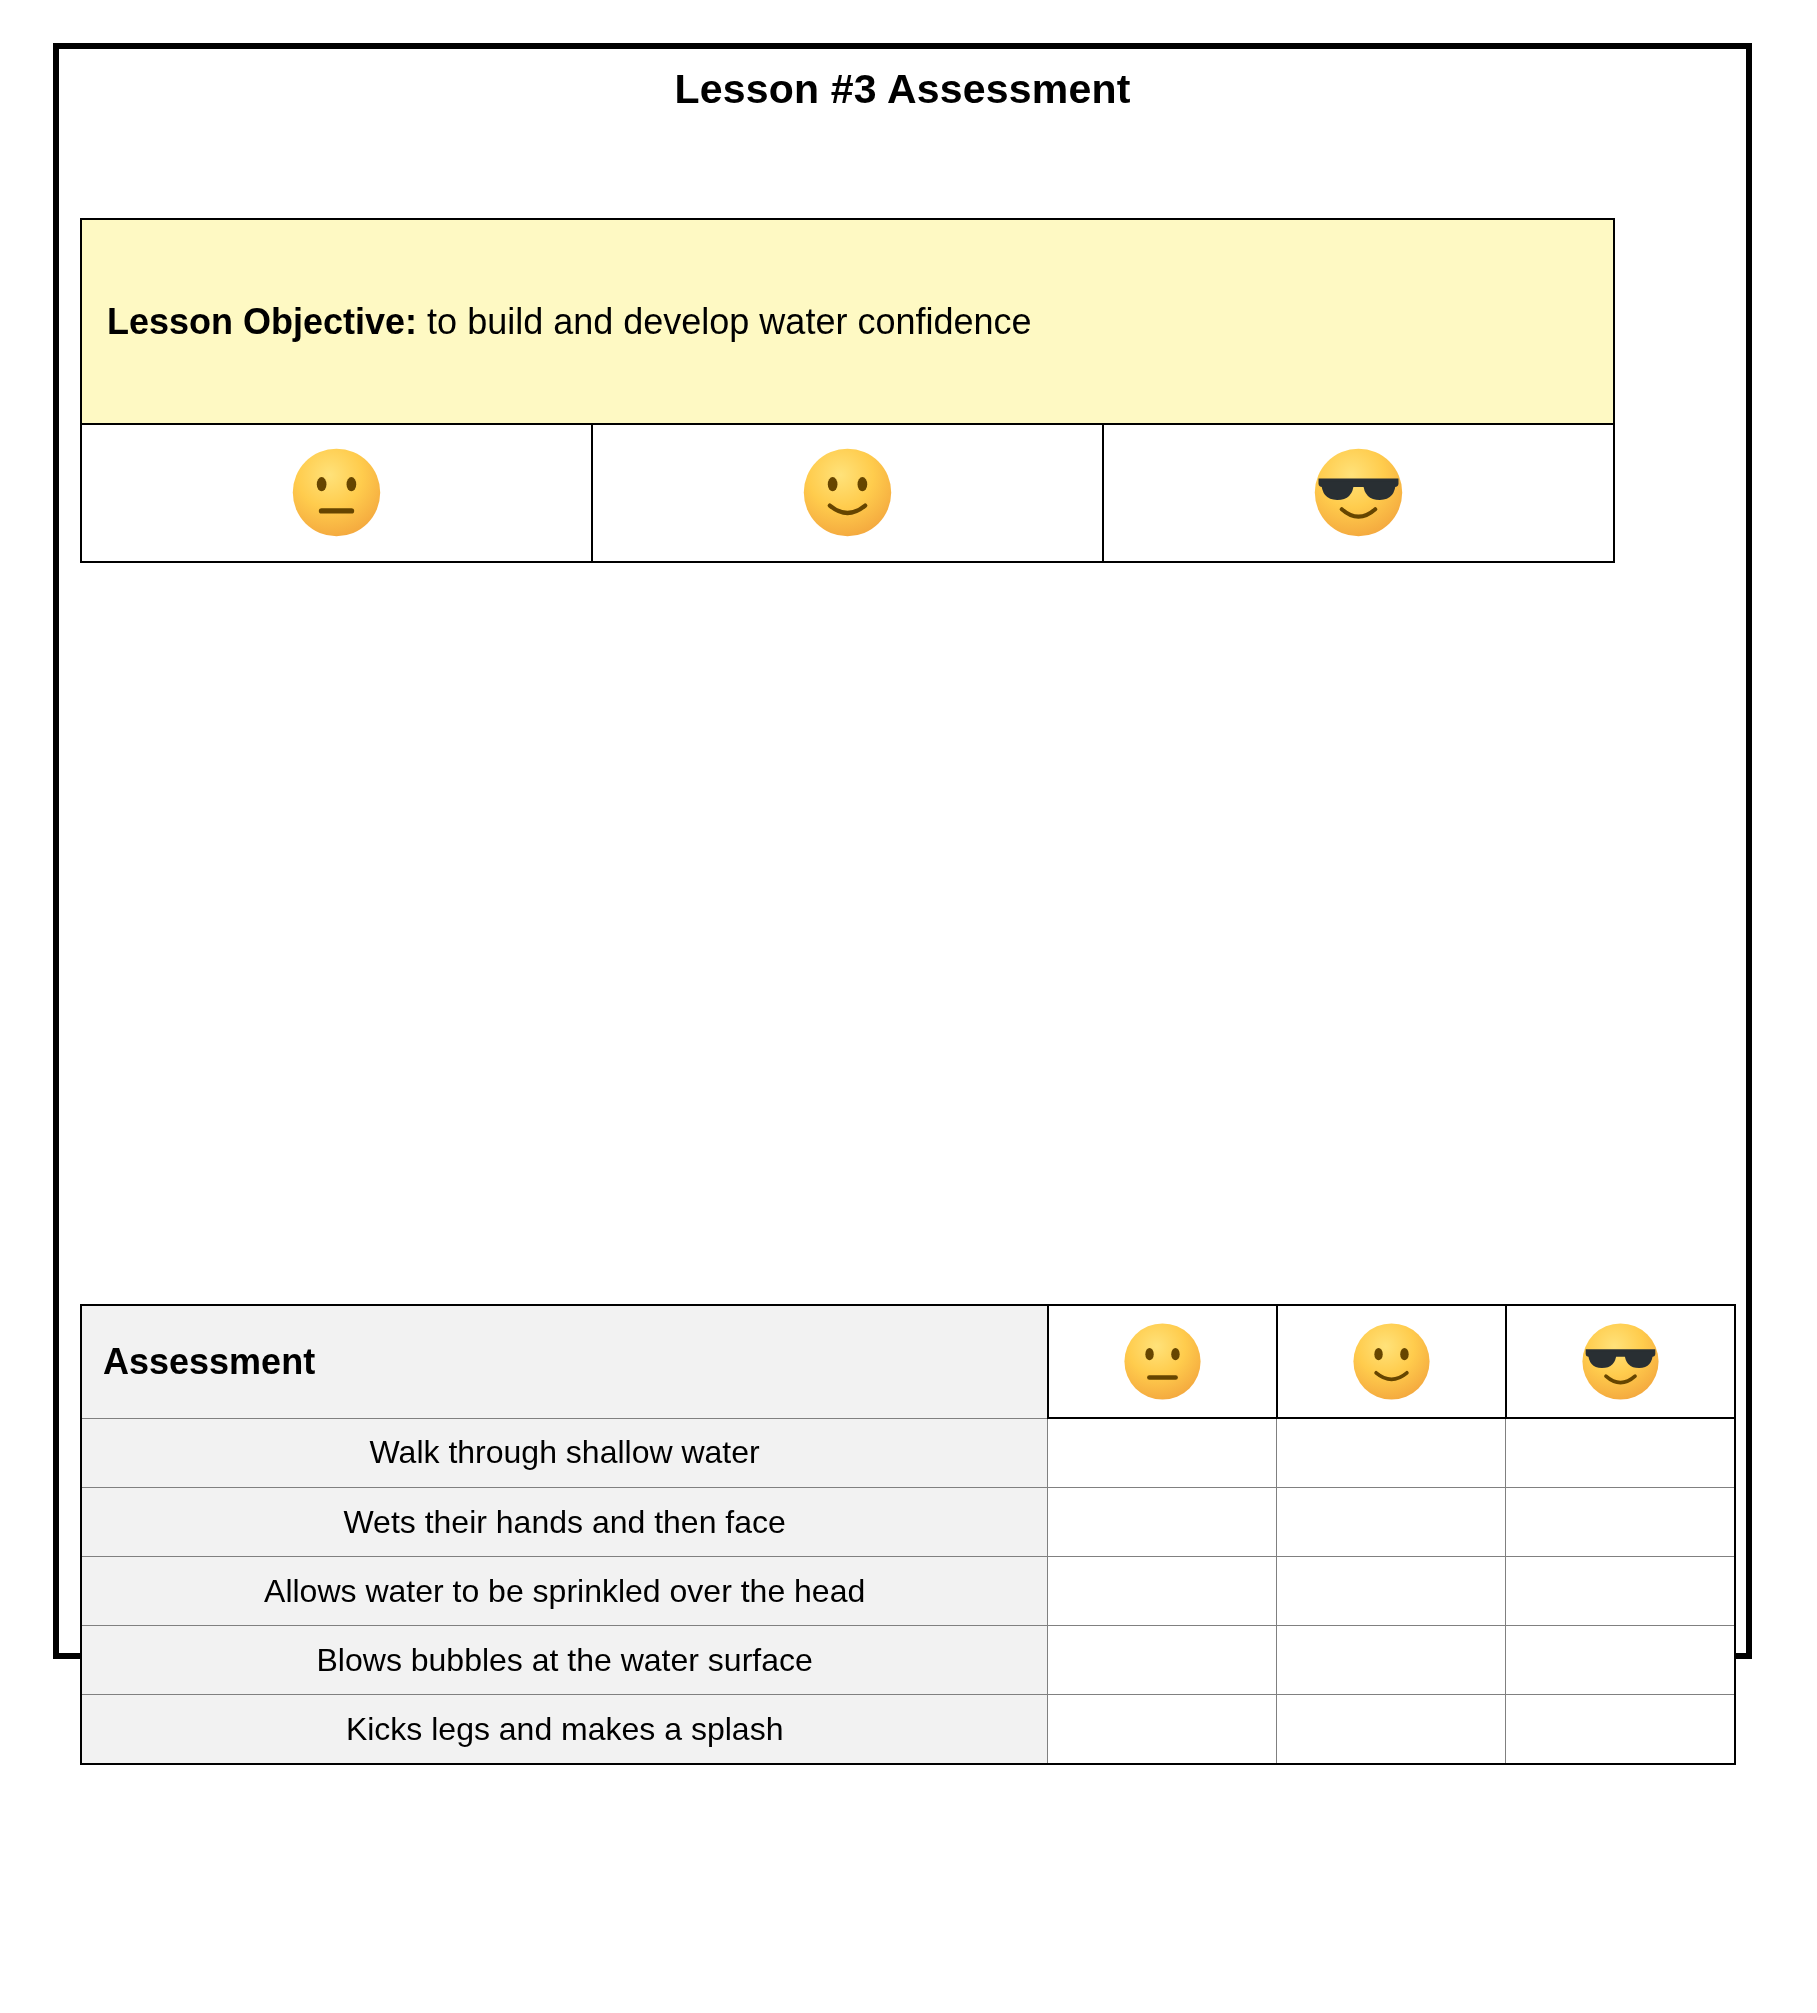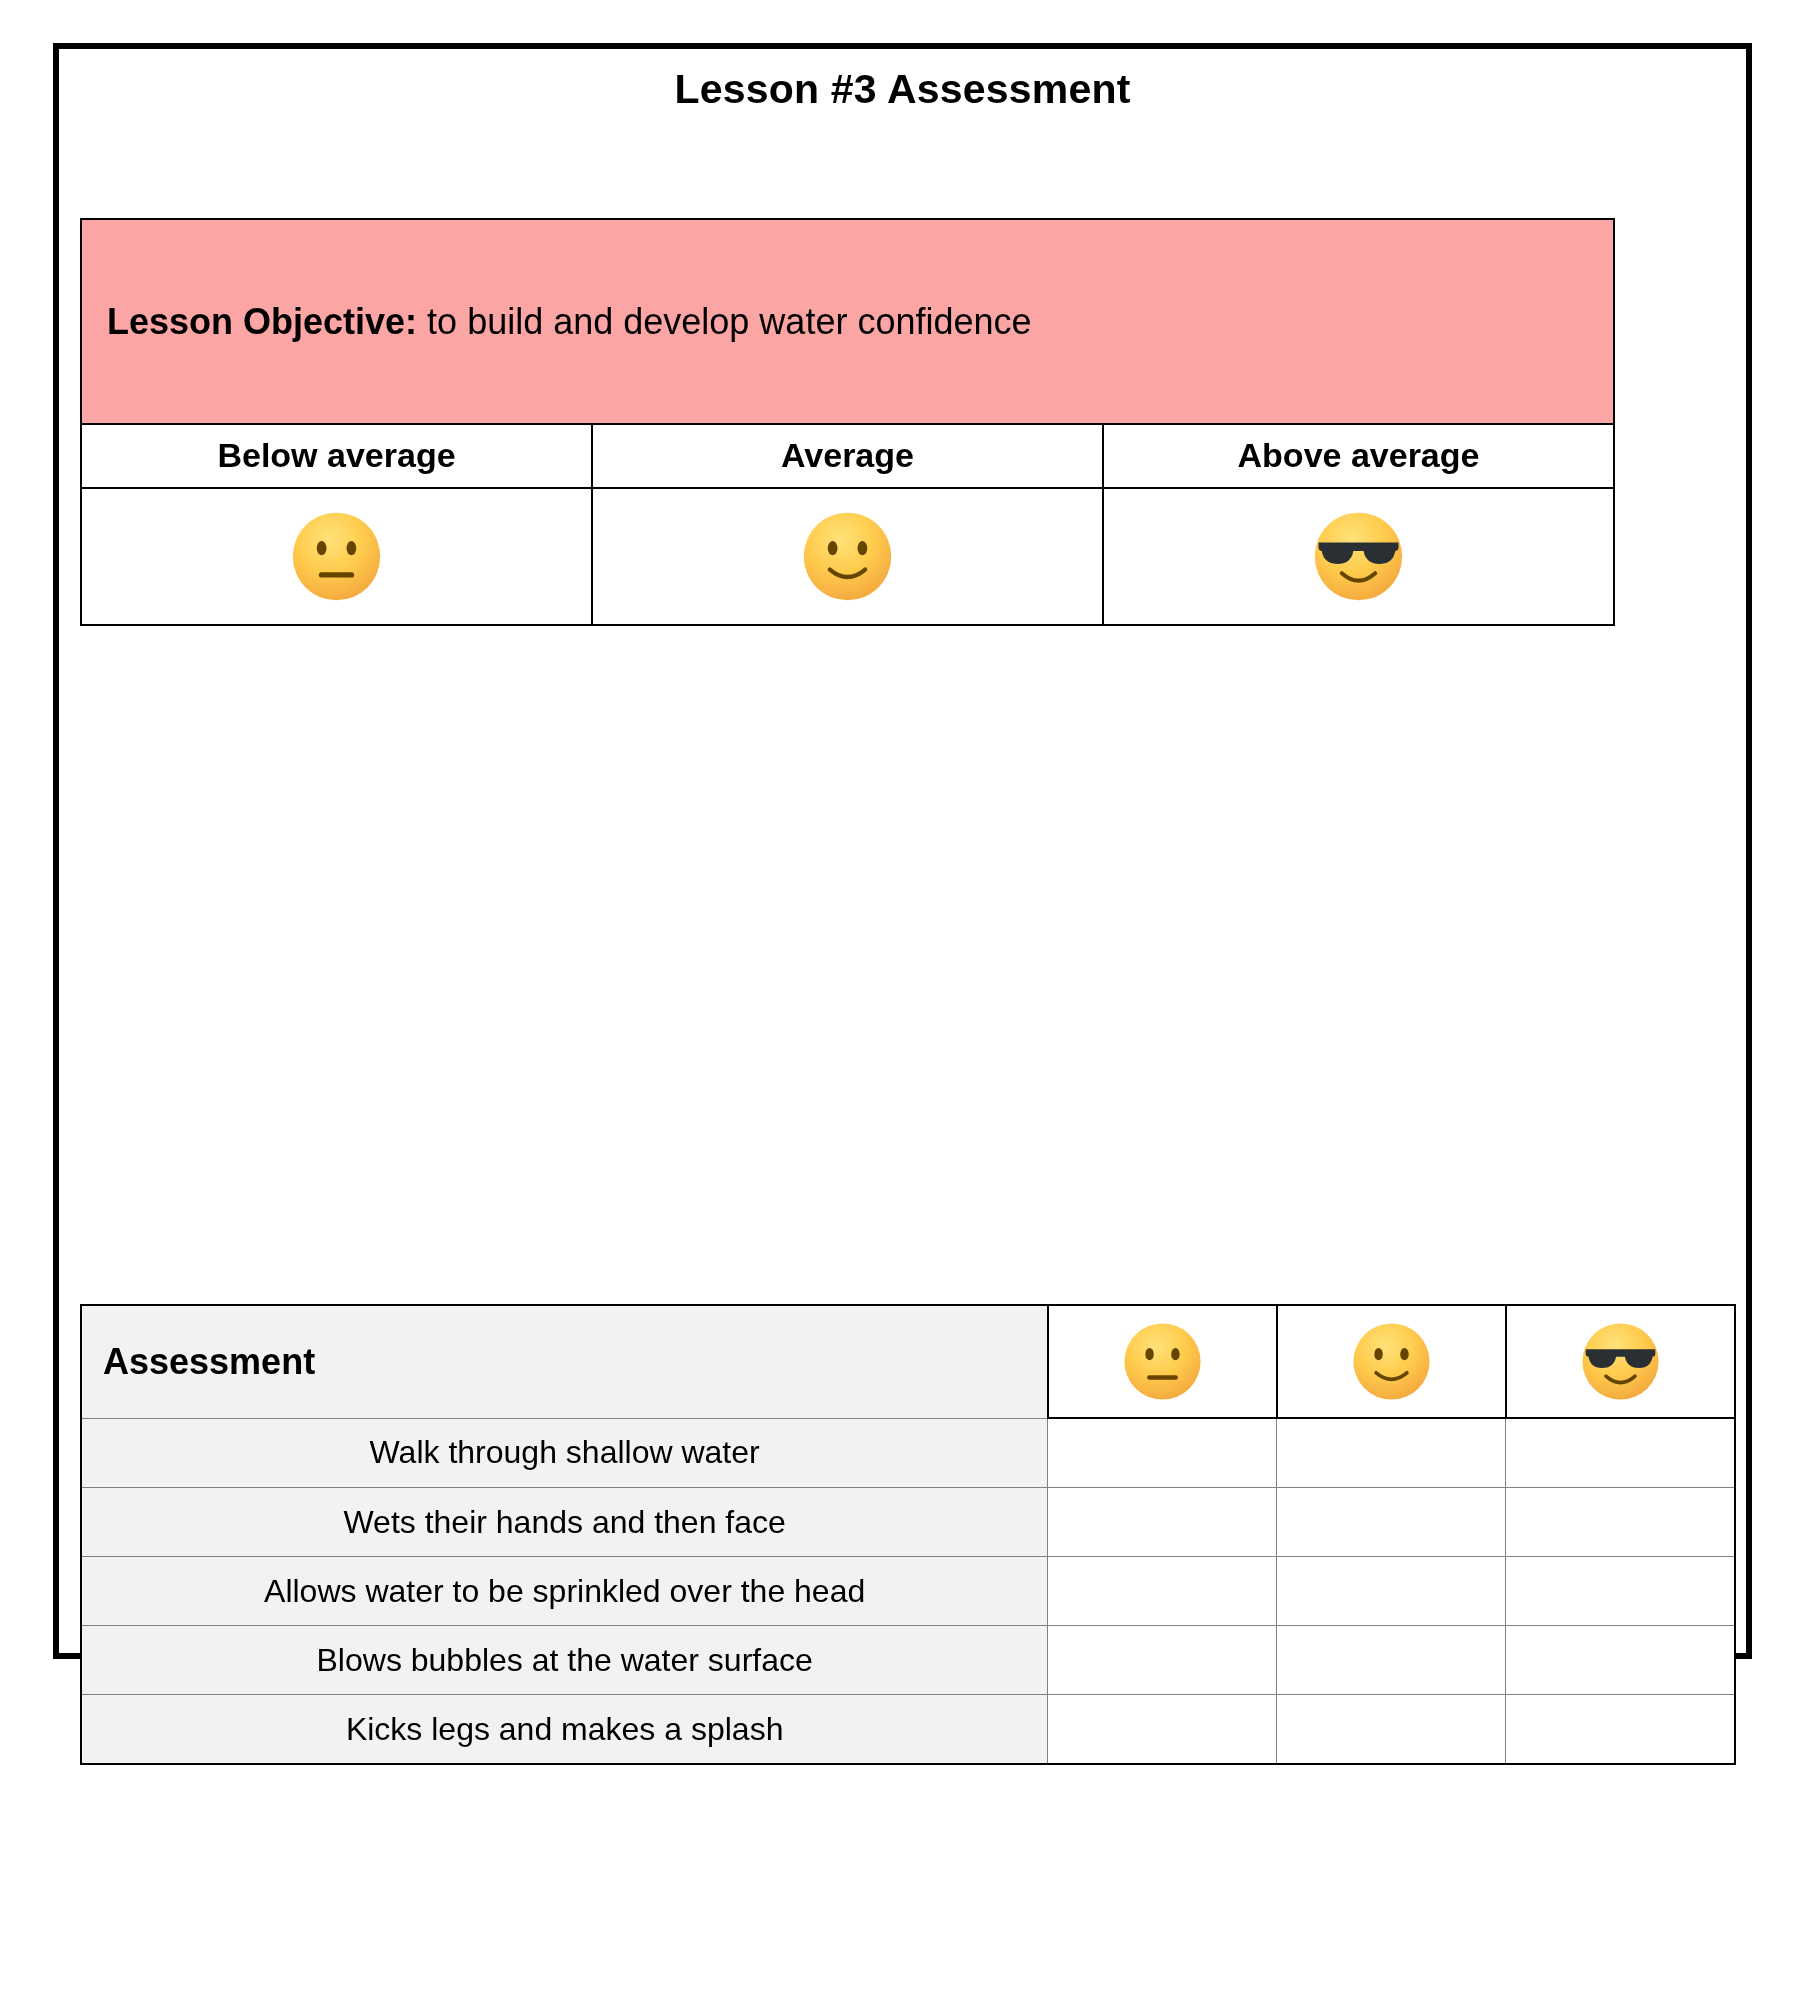--- a/index.html
+++ b/index.html
@@ -46,21 +46,21 @@
     border-collapse: collapse;
     width: 1535px;
     table-layout: fixed;
   }
   table.rubric td {
     border: 2.9px solid #000000;
     vertical-align: middle;
     padding: 0;
   }
   .objective-cell {
-    background: #fca5a5;
+    background: #fef9c3;
     height: 203px;
     padding: 0 25px !important;
     font-size: 36px;
     line-height: 1.25;
     text-align: left;
   }
   .objective-cell .bold {
     font-weight: bold;
   }
   .rubric-head {
@@ -180,25 +180,20 @@
 
   <div class="rubric-wrap">
     <table class="rubric">
       <tbody>
         <tr>
           <td class="objective-cell" colspan="3">
             <span class="bold">Lesson Objective:</span><span> to build and develop water confidence</span>
           </td>
         </tr>
 
-        <tr>
-          <td class="rubric-head" style="width:509px">Below average</td>
-          <td class="rubric-head" style="width:510px">Average</td>
-          <td class="rubric-head" style="width:517px">Above average</td>
-        </tr>
 
         <tr>
           <td class="rubric-emoji">
             <svg class="emoji-svg" width="93" height="93" viewBox="0 0 96 96">
                 <use href="#emoji-neutral"></use>
               </svg>
           </td>
           <td class="rubric-emoji">
             <svg class="emoji-svg" width="93" height="93" viewBox="0 0 96 96">
                 <use href="#emoji-smile"></use>

